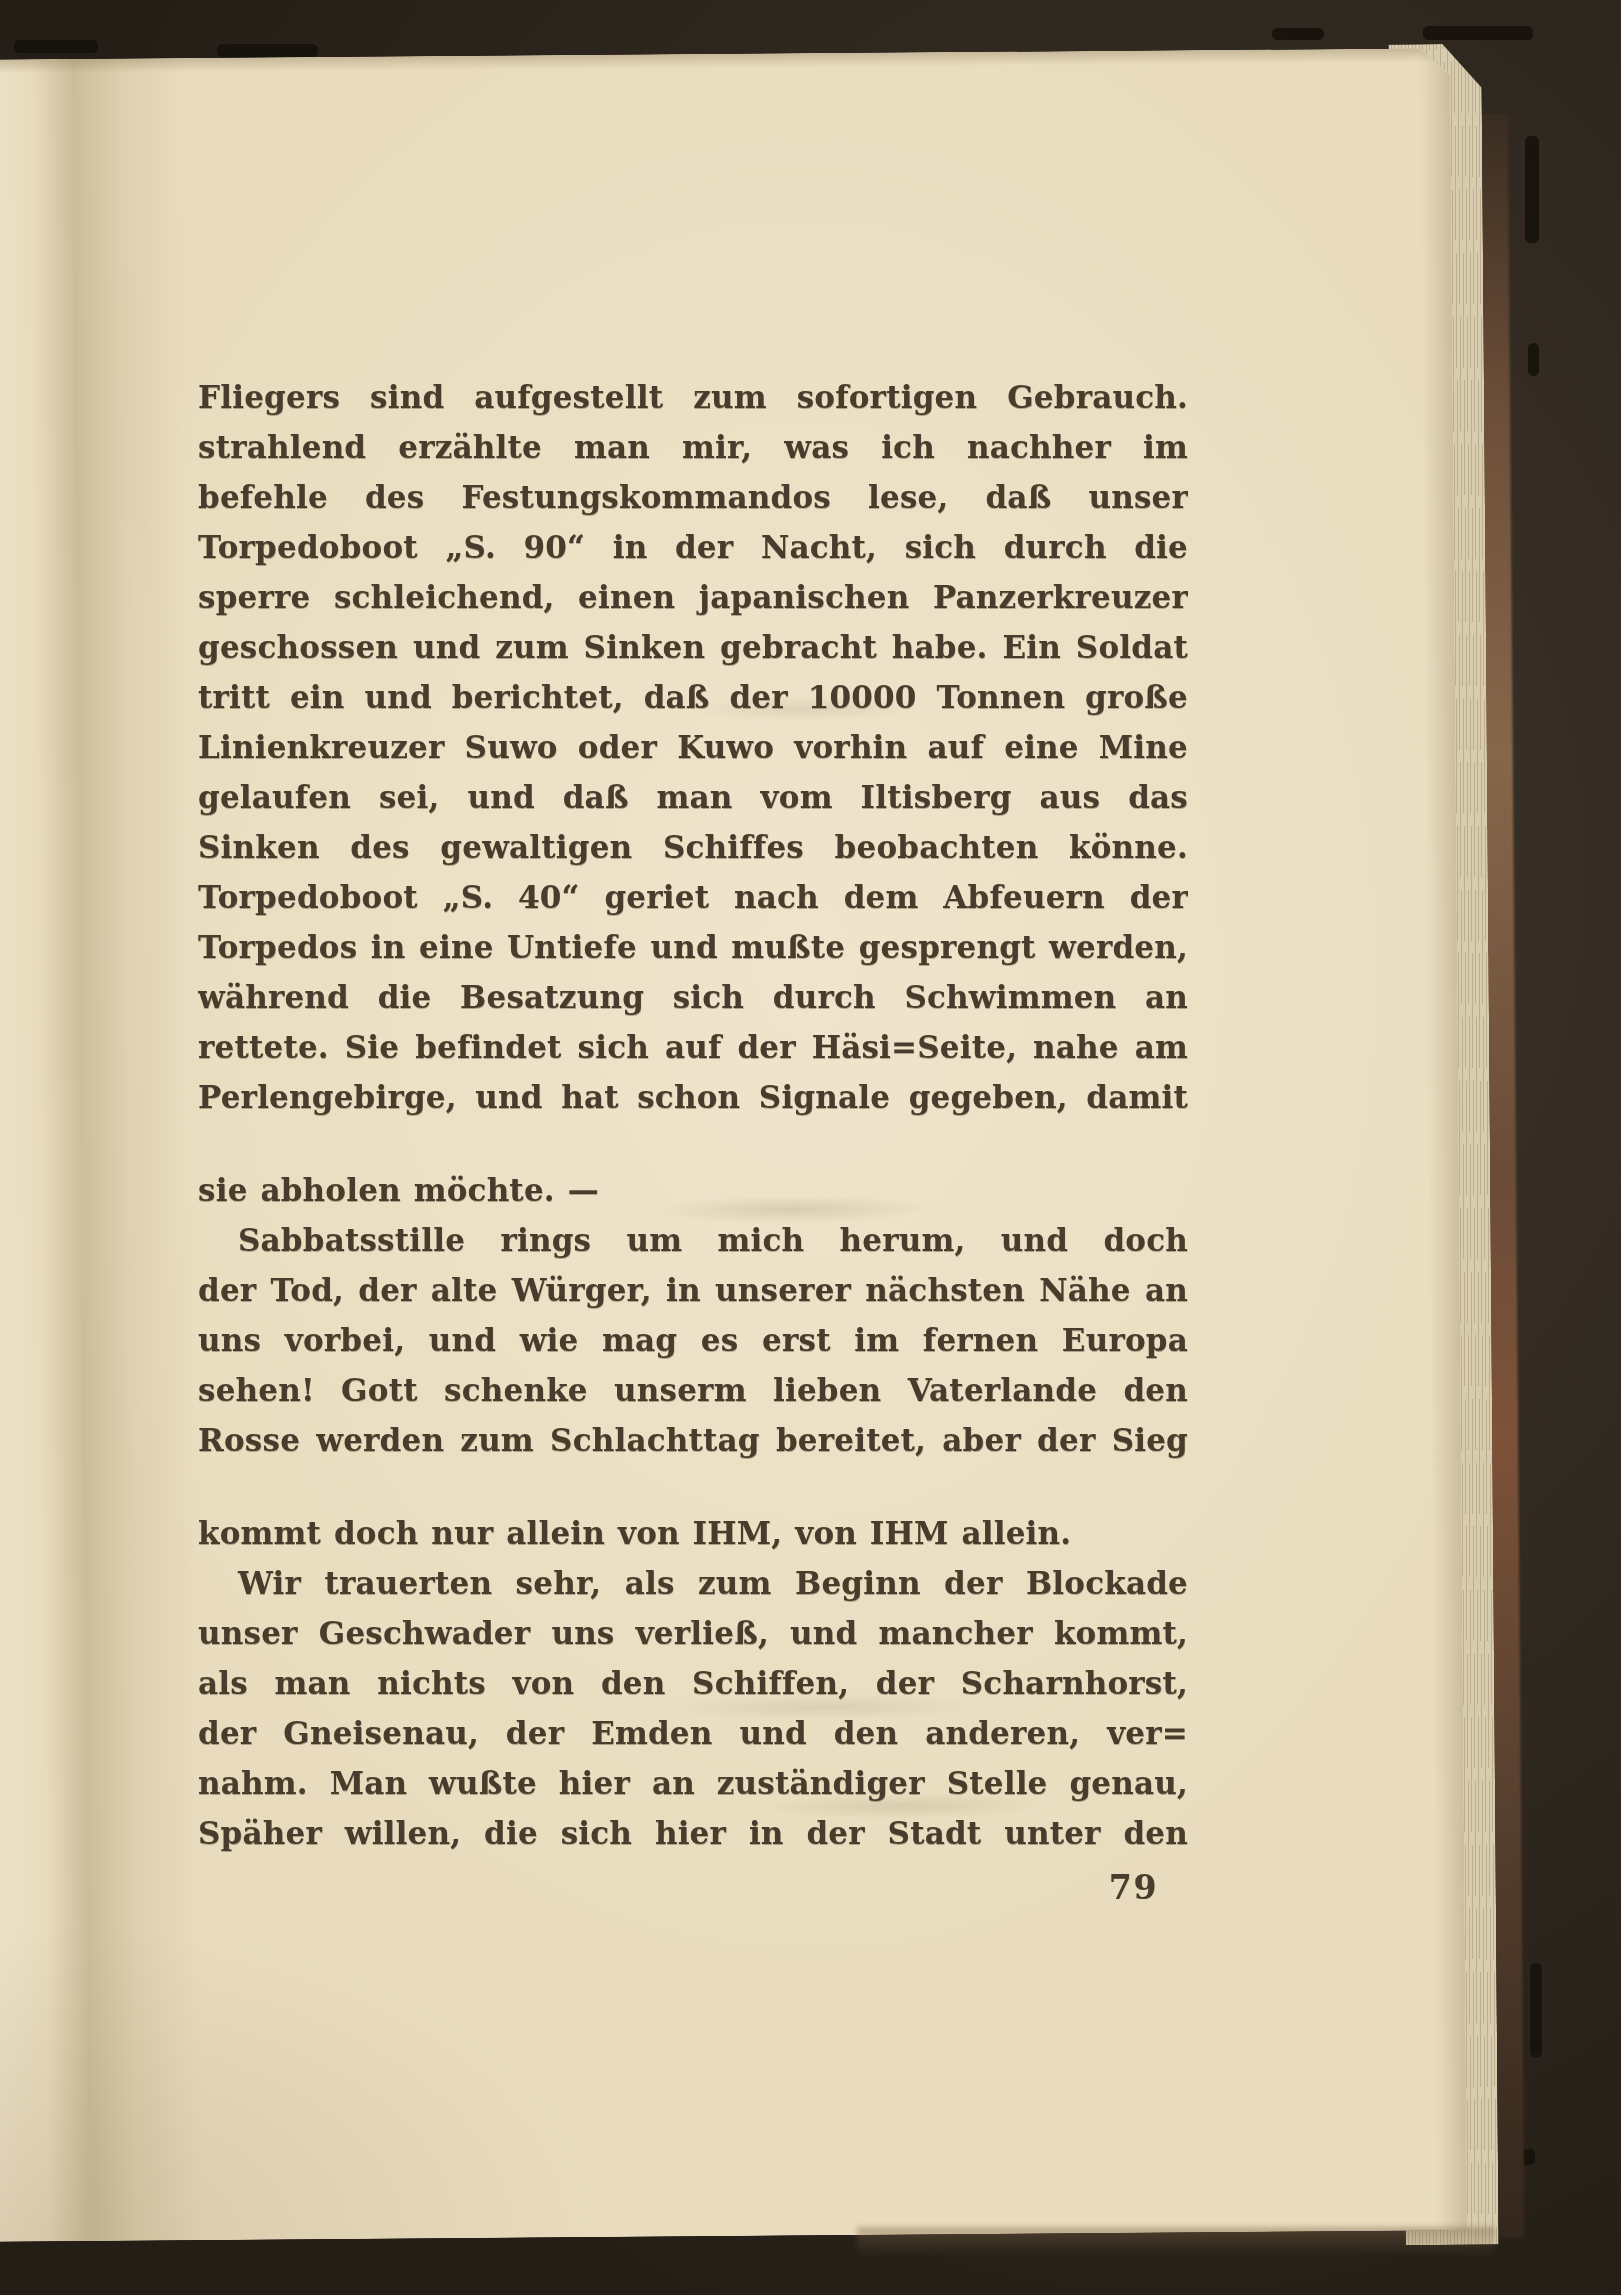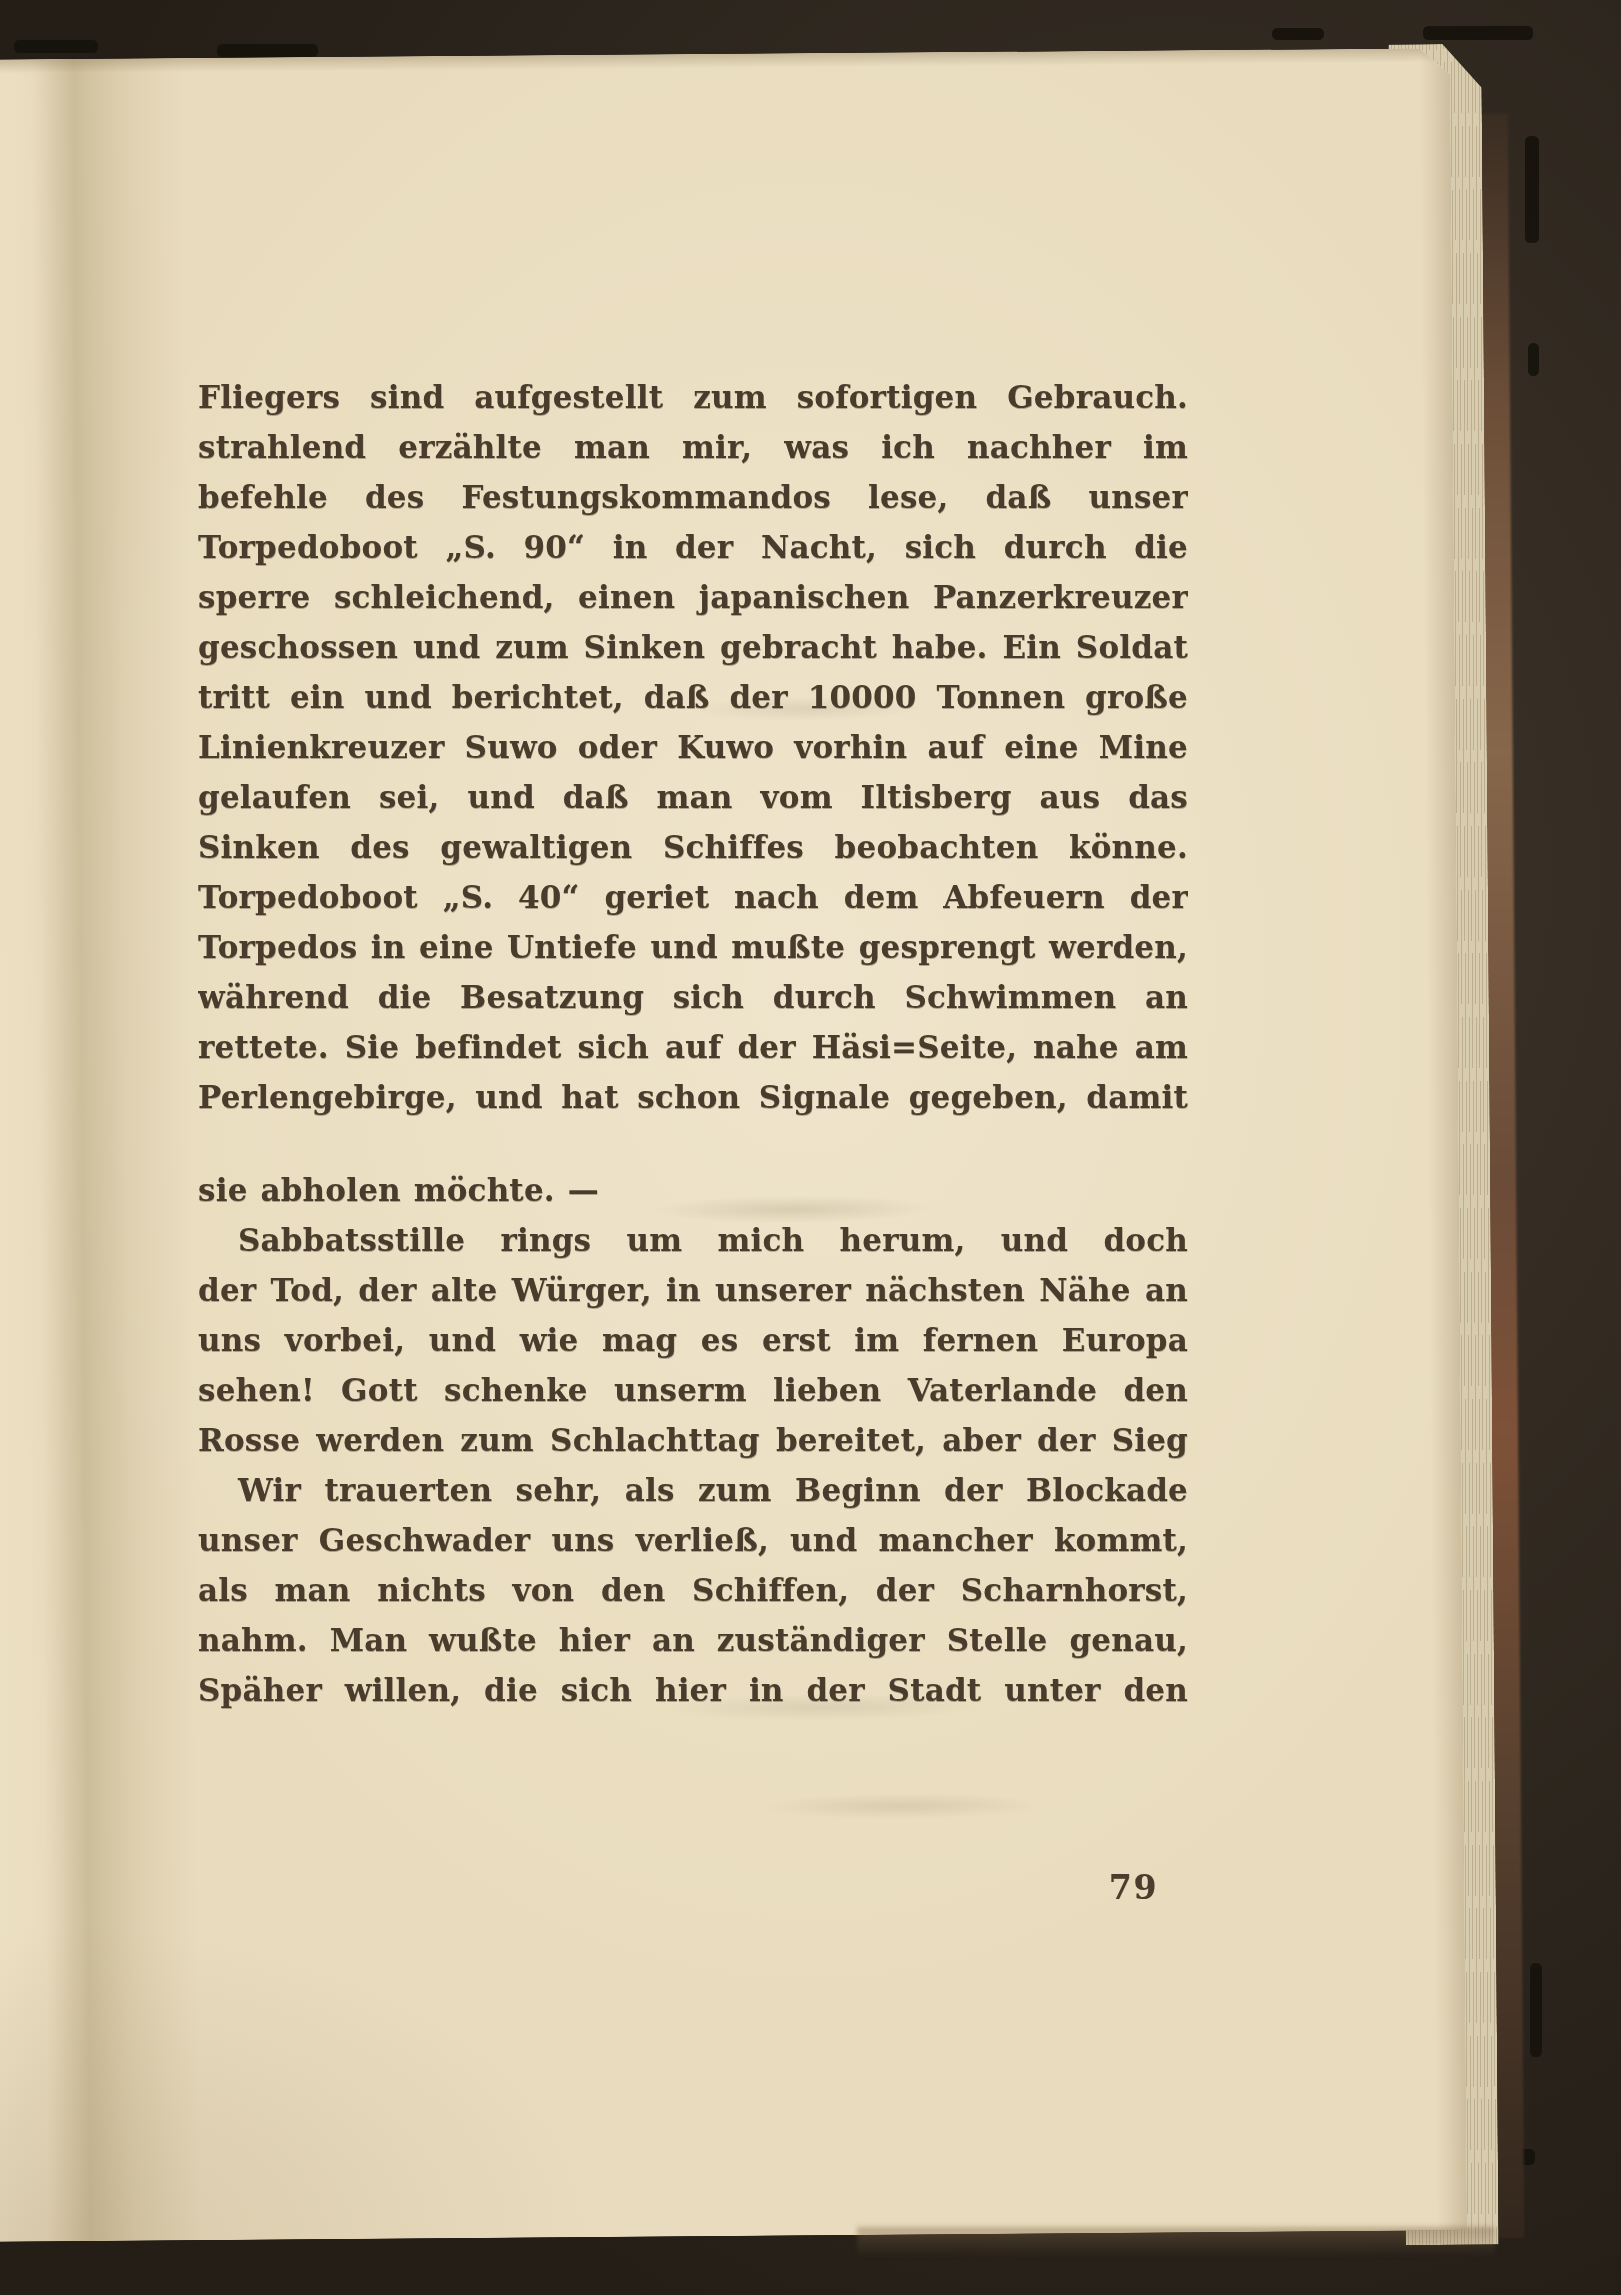--- a/index.html
+++ b/index.html
@@ -109,23 +109,25 @@
       <div class="line">Torpedos in eine Untiefe und mußte gesprengt werden,</div>
       <div class="line">während die Besatzung sich durch Schwimmen an Land</div>
       <div class="line">rettete.  Sie befindet sich auf der Häsi=Seite, nahe am</div>
       <div class="line">Perlengebirge, und hat schon Signale gegeben, damit man</div>
       <div class="line no-just">sie abholen möchte. —</div>
       <div class="line indent">Sabbatsstille rings um mich herum, und doch schreitet</div>
       <div class="line">der Tod, der alte Würger, in unserer nächsten Nähe an</div>
       <div class="line">uns vorbei, und wie mag es erst im fernen Europa aus=</div>
       <div class="line">sehen!  Gott schenke unserm lieben Vaterlande den Sieg!</div>
       <div class="line">Rosse werden zum Schlachttag bereitet, aber der Sieg</div>
+      <div class="line no-just">kommt doch nur allein von IHM, von IHM allein.</div>
       <div class="line indent">Wir trauerten sehr, als zum Beginn der Blockade</div>
       <div class="line">unser Geschwader uns verließ, und mancher kommt,</div>
       <div class="line">als man nichts von den Schiffen, der Scharnhorst,</div>
+      <div class="line">der Gneisenau, der Emden und den anderen, ver=</div>
       <div class="line">nahm.  Man wußte hier an zuständiger Stelle genau,</div>
       <div class="line">Späher willen, die sich hier in der Stadt unter den</div>
     </div>
 
   <div class="page-number">79</div>
 
 </div>
 
 
 </body></html>

